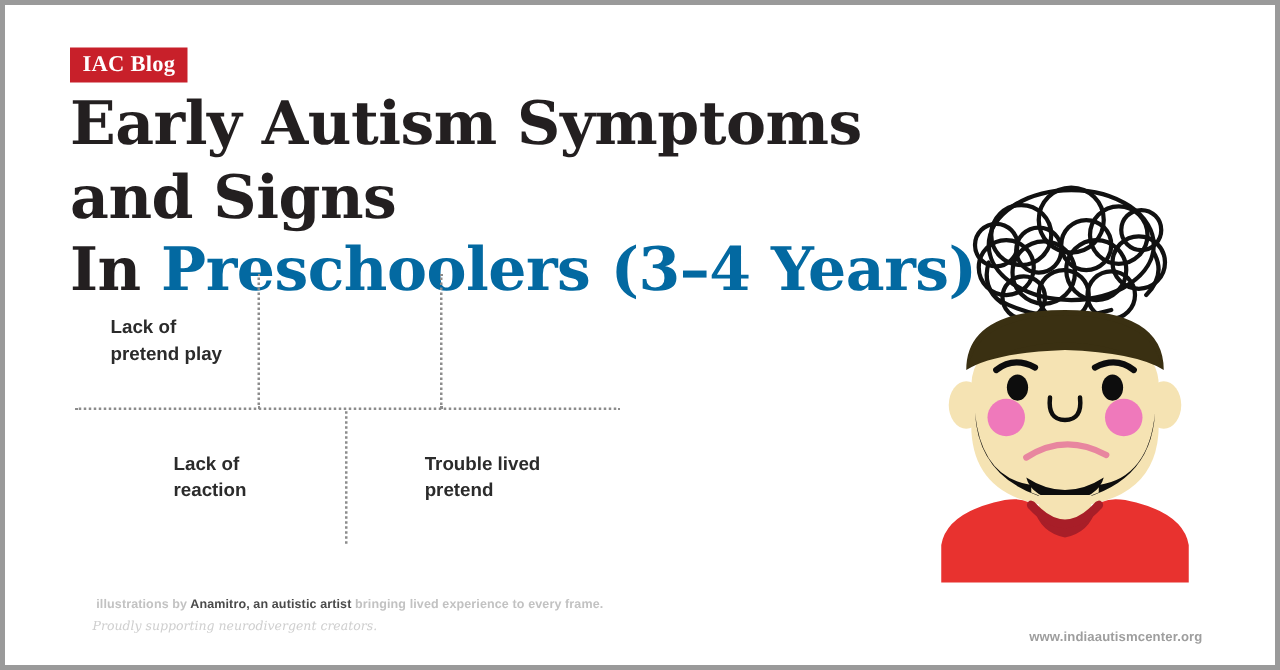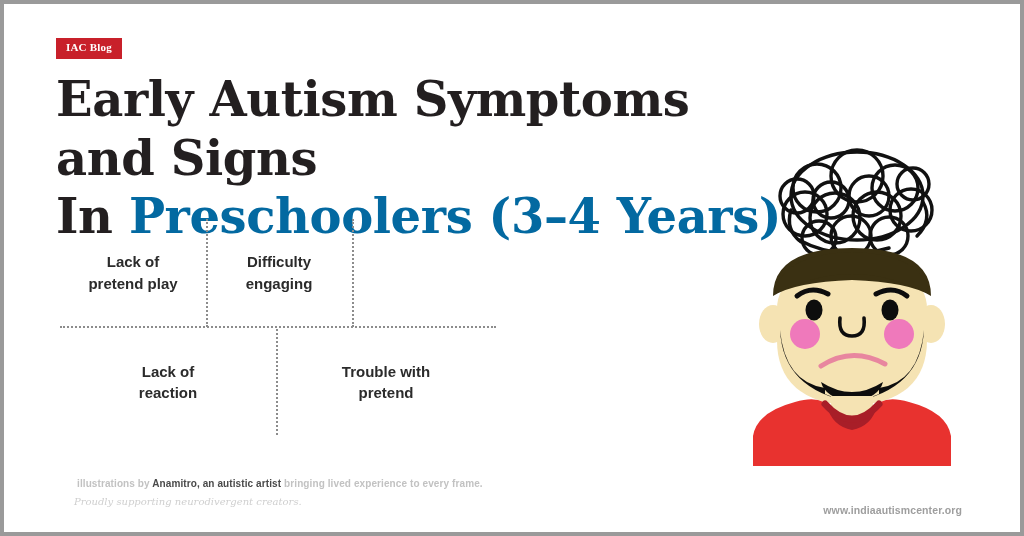--- a/index.html
+++ b/index.html
@@ -25,21 +25,21 @@
 
   
   .badge {
     position: absolute;
     left: 52px;
     top: 34px;
     background: #c8202a;
     color: #ffffff;
     font-family: "Liberation Serif", serif;
     font-weight: bold;
-    font-size: 11px;
+    font-size: 18px;
     letter-spacing: 0.2px;
     padding: 4px 10px 5px 10px;
     line-height: 1.05;
   }
 
   
   .title {
     position: absolute;
     left: 52px;
     top: 66px;
@@ -67,21 +67,21 @@
     width: 100%;
     display: flex;
   }
   .row-top { top: 0; height: 109px; }
   .row-bottom { top: 112px; height: 104px; }
 
   .cell {
     display: flex;
     align-items: center;
     justify-content: center;
-    text-align: center;
+    text-align: left;
     font-weight: bold;
     font-size: 15px;
     line-height: 1.42;
     color: #2b2b2b;
     box-sizing: border-box;
   }
   
   .c1 { width: 146px; }
   .c2 { width: 146px; }
   .c3 { width: 144px; }
@@ -159,40 +159,34 @@
     <span>Early Autism Symptoms and Signs</span><br>
     <span>In </span><span class="accent">Preschoolers (3–4 Years)</span>
   </div>
 
   <div class="grid">
     <div class="grid-row row-top">
       <div class="cell c1">
         <div>
           <span>Lack of</span><br>
           <span>pretend play</span>
-        </div>
-      </div>
-      <div class="cell c2">
-        <div>
-          <span>Difficulty</span><br>
-          <span>engaging</span>
         </div>
       </div>
     </div>
 
     <div class="grid-row row-bottom">
       <div class="cell b1">
         <div>
           <span>Lack of</span><br>
           <span>reaction</span>
         </div>
       </div>
       <div class="cell b2">
         <div>
-          <span>Trouble with</span><br>
+          <span>Trouble lived</span><br>
           <span>pretend</span>
         </div>
       </div>
     </div>
   </div>
 
   <div class="hline"></div>
   <div class="vline v1"></div>
   <div class="vline v2"></div>
   <div class="vline v3"></div>

